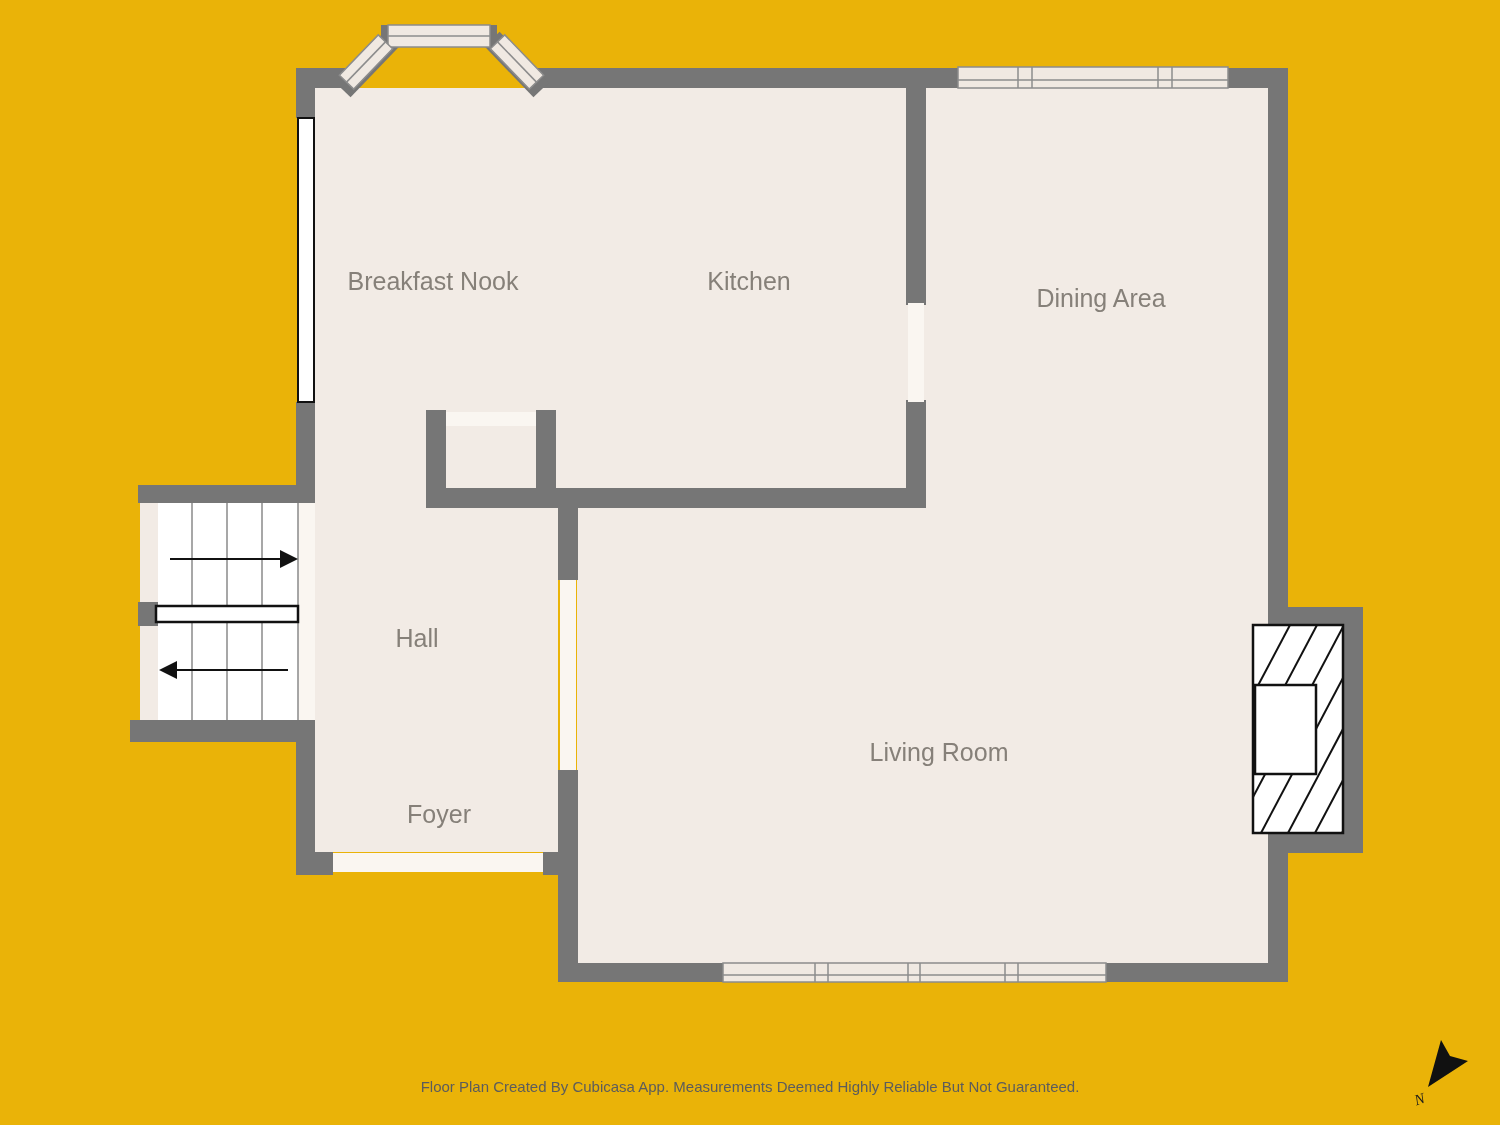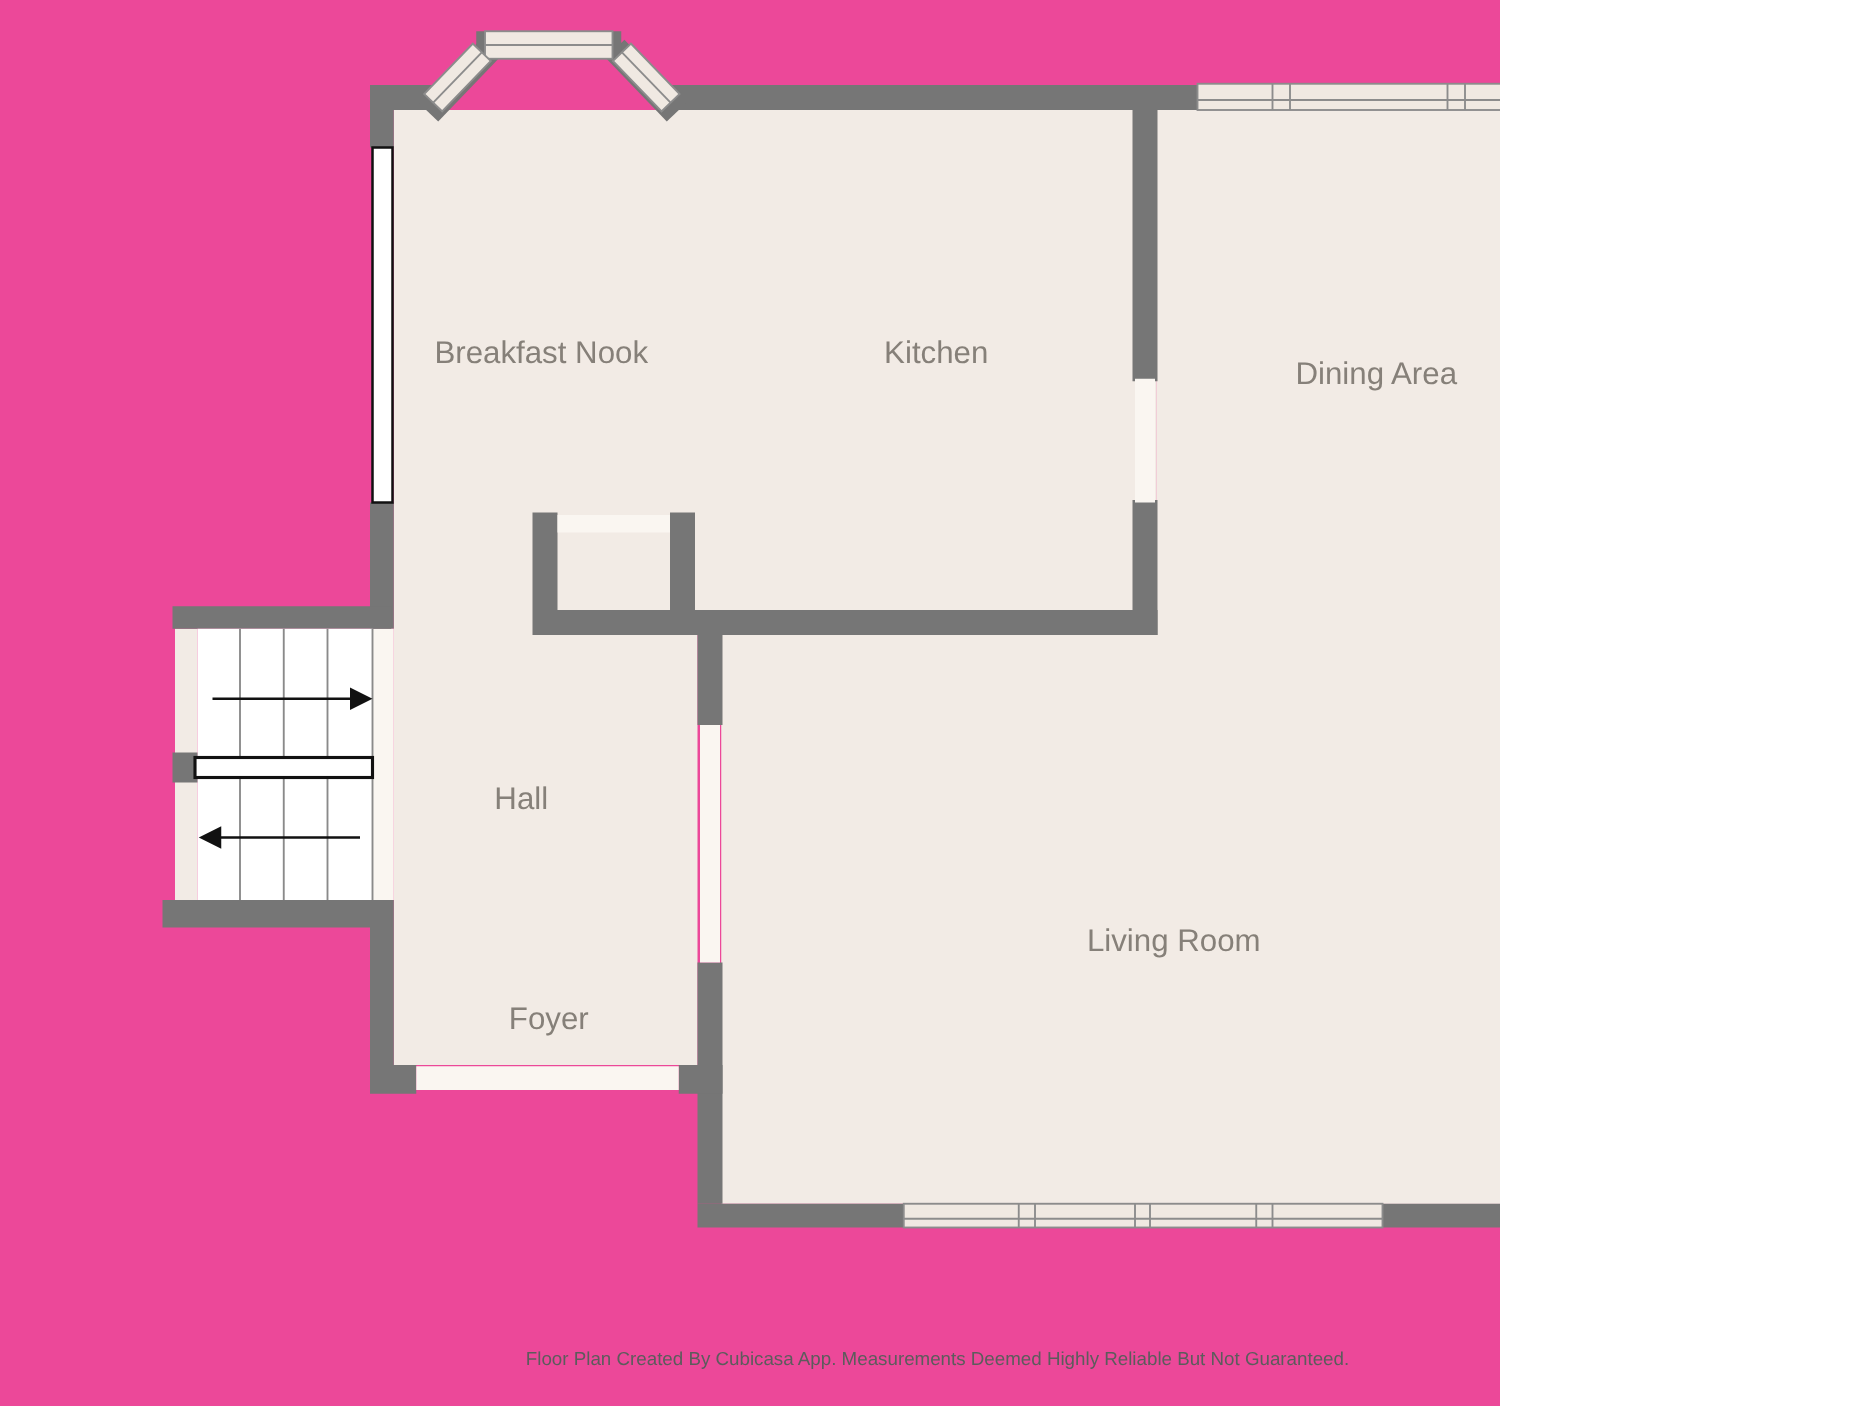--- a/index.html
+++ b/index.html
@@ -1,16 +1,16 @@
 <!DOCTYPE html>
 <html><head>
 <meta charset="utf-8">
 <style>
   html,body{margin:0;padding:0;background:#ffffff;}
-  .stage{position:relative;width:1200px;height:1125px;background:#ec4899;overflow:hidden;
+  .stage{position:relative;width:1500px;height:1125px;background:#eab308;overflow:hidden;
          font-family:"Liberation Sans", sans-serif;}
   svg{position:absolute;left:0;top:0;}
   .room-label{fill:#868079;font-size:25px;font-family:"Liberation Sans",sans-serif;}
   .footer-label{fill:#5c5c5c;font-size:15px;font-family:"Liberation Sans",sans-serif;}
   .north-label{fill:#1a1a1a;font-size:15px;font-style:italic;font-family:"Liberation Serif",serif;}
 </style>
 </head>
 <body>
 
 <div class="stage">

